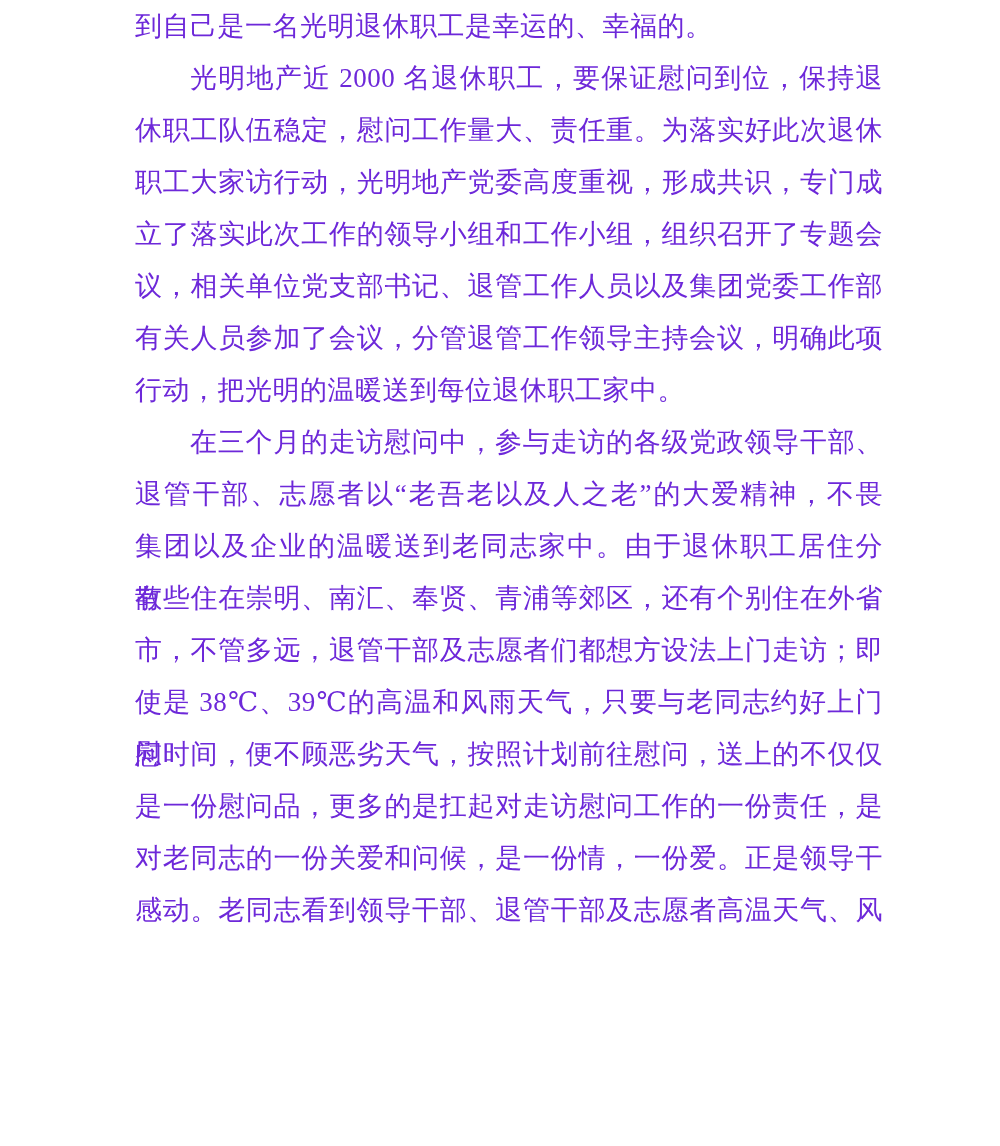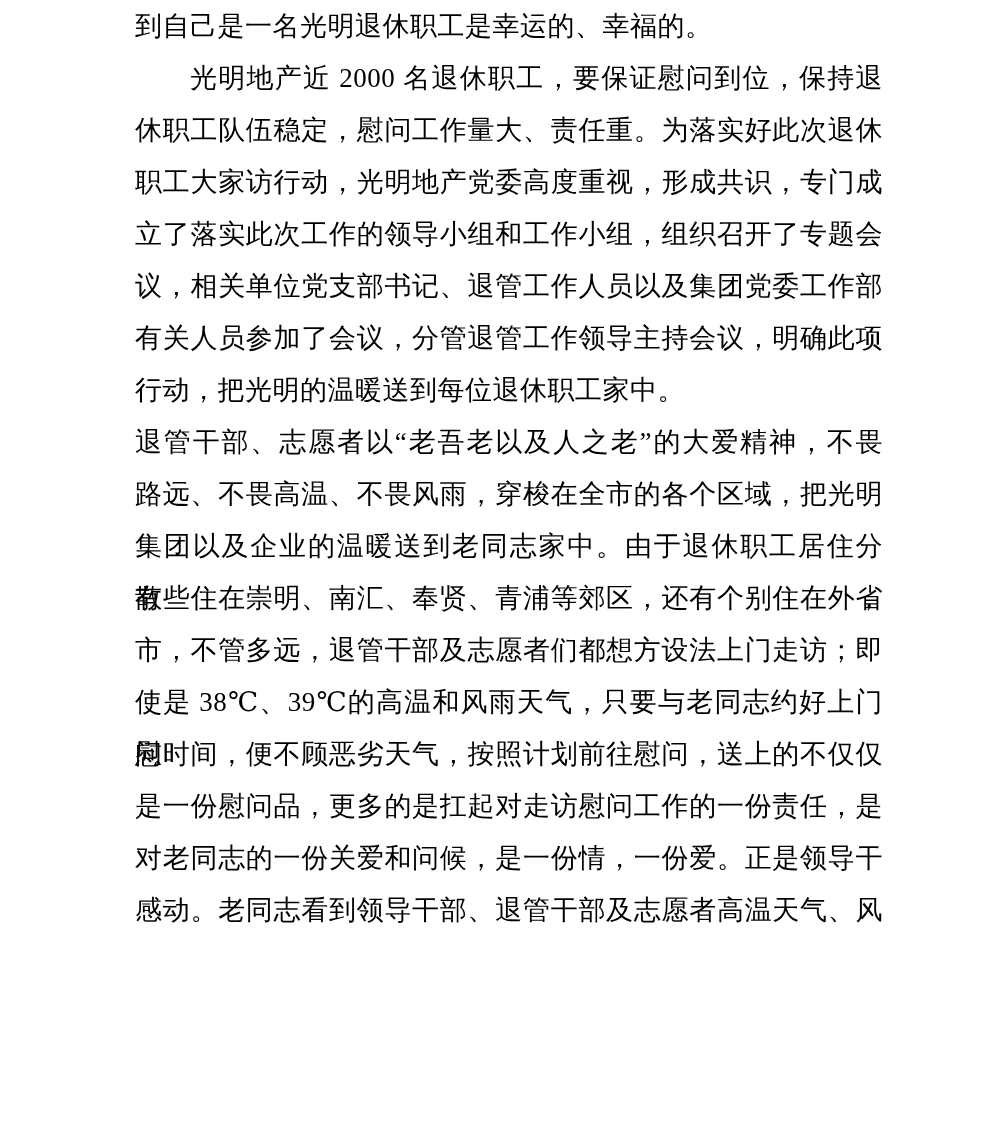--- a/index.html
+++ b/index.html
@@ -20,21 +20,21 @@
     padding: 0 117px 0 135px;
     background: #ffffff;
   }
   .text-body {
     width: 748px;
   }
   .line {
     height: 52px;
     line-height: 52px;
     font-size: 27px;
-    color: #000000;
+    color: #6d28d9;
     letter-spacing: 0.5px;
     text-align: left;
     overflow: visible;
   }
   .line.justify {
     text-align: justify;
     text-align-last: justify;
     text-justify: inter-character;
   }
   .line.indent {
@@ -47,22 +47,22 @@
 <div class="page">
   <div class="text-body">
       <div class="line">到自己是一名光明退休职工是幸运的、幸福的。</div>
       <div class="line indent justify">光明地产近 2000 名退休职工，要保证慰问到位，保持退</div>
       <div class="line justify">休职工队伍稳定，慰问工作量大、责任重。为落实好此次退休</div>
       <div class="line justify">职工大家访行动，光明地产党委高度重视，形成共识，专门成</div>
       <div class="line justify">立了落实此次工作的领导小组和工作小组，组织召开了专题会</div>
       <div class="line justify">议，相关单位党支部书记、退管工作人员以及集团党委工作部</div>
       <div class="line justify">有关人员参加了会议，分管退管工作领导主持会议，明确此项</div>
       <div class="line">行动，把光明的温暖送到每位退休职工家中。</div>
+      <div class="line indent justify">在三个月的走访慰问中，参与走访的各级党政领导干部、</div>
       <div class="line justify">退管干部、志愿者以“老吾老以及人之老”的大爱精神，不畏</div>
-      <div class="line justify">路远、不畏高温、不畏风雨，穿梭在全市的各个区域，把光明</div>
       <div class="line justify">集团以及企业的温暖送到老同志家中。由于退休职工居住分散，</div>
       <div class="line justify">有些住在崇明、南汇、奉贤、青浦等郊区，还有个别住在外省</div>
       <div class="line justify">市，不管多远，退管干部及志愿者们都想方设法上门走访；即</div>
       <div class="line justify">使是 38℃、39℃的高温和风雨天气，只要与老同志约好上门慰</div>
       <div class="line justify">问时间，便不顾恶劣天气，按照计划前往慰问，送上的不仅仅</div>
       <div class="line justify">是一份慰问品，更多的是扛起对走访慰问工作的一份责任，是</div>
       <div class="line justify">对老同志的一份关爱和问候，是一份情，一份爱。正是领导干</div>
       <div class="line justify">感动。老同志看到领导干部、退管干部及志愿者高温天气、风</div>
     </div>
 </div>

